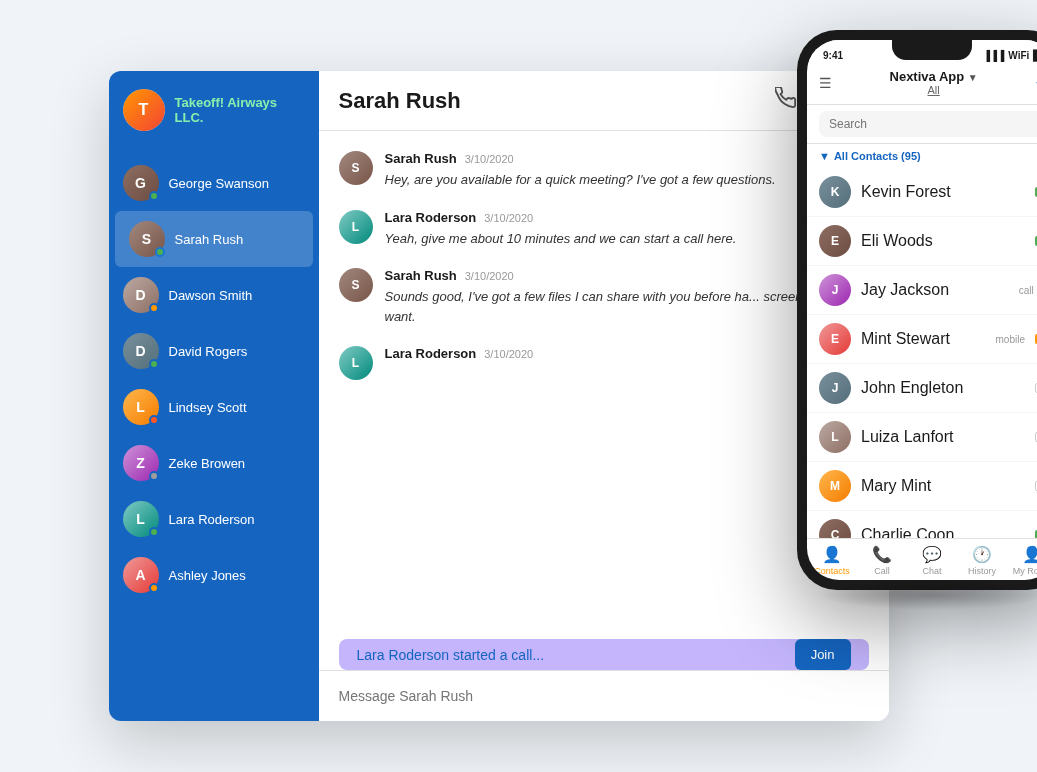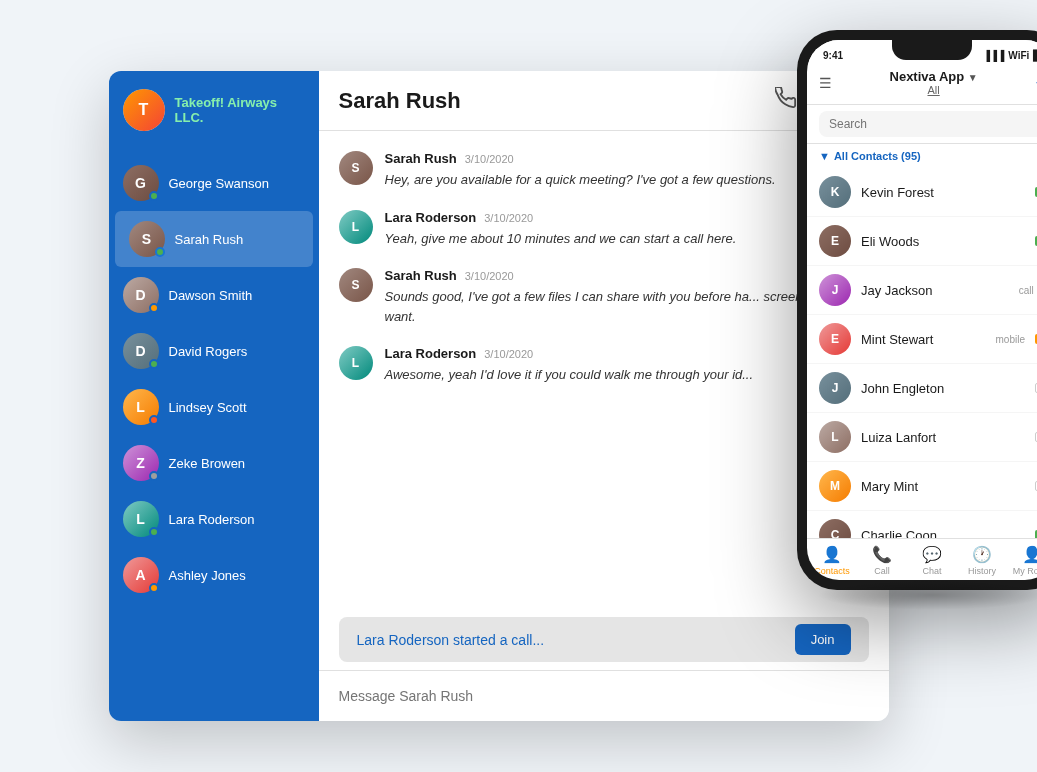--- a/index.html
+++ b/index.html
@@ -203,24 +203,24 @@
     }
 
     .msg-text {
       font-size: 13px;
       color: #333;
       line-height: 1.5;
       font-style: italic;
     }
 
     .call-banner {
-      background: #e5e5e5;
+      background: #c4b5fd;
       border-radius: 8px;
-      padding: 7px 18px;
-      margin: 8px 20px;
+      padding: 0 18px;
+      margin: 0 20px;
       display: flex;
       align-items: center;
       justify-content: space-between;
     }
 
     .call-banner-text {
       color: #1565C0;
       font-size: 14px;
       font-weight: 500;
     }
@@ -375,21 +375,21 @@
       width: 32px;
       height: 32px;
       border-radius: 50%;
       background: #90a4ae;
       flex-shrink: 0;
       overflow: hidden;
     }
 
     .phone-contact-name {
       flex: 1;
-      font-size: 13px;
+      font-size: 16px;
       color: #1a1a1a;
     }
 
     .phone-contact-tag {
       font-size: 10px;
       color: #999;
     }
 
     .phone-status-square {
       width: 10px;
@@ -602,21 +602,20 @@
   </div>
         <div class="message-row">
     <div class="msg-avatar face-7">
       <span style="color:white;font-size:12px;font-weight:600;">L</span>
     </div>
     <div class="msg-content">
       <div class="msg-header">
         <span class="msg-name">Lara Roderson</span>
         <span class="msg-time">3/10/2020</span>
       </div>
-      <div class="msg-text">Awesome, yeah I'd love it if you could walk me through your id...</div>
     </div>
   </div>
       </div>
 
     <div class="call-banner">
       <span class="call-banner-text">Lara Roderson started a call...</span>
       <button class="join-btn">Join</button>
     </div>
 
     <div class="message-input-area">

